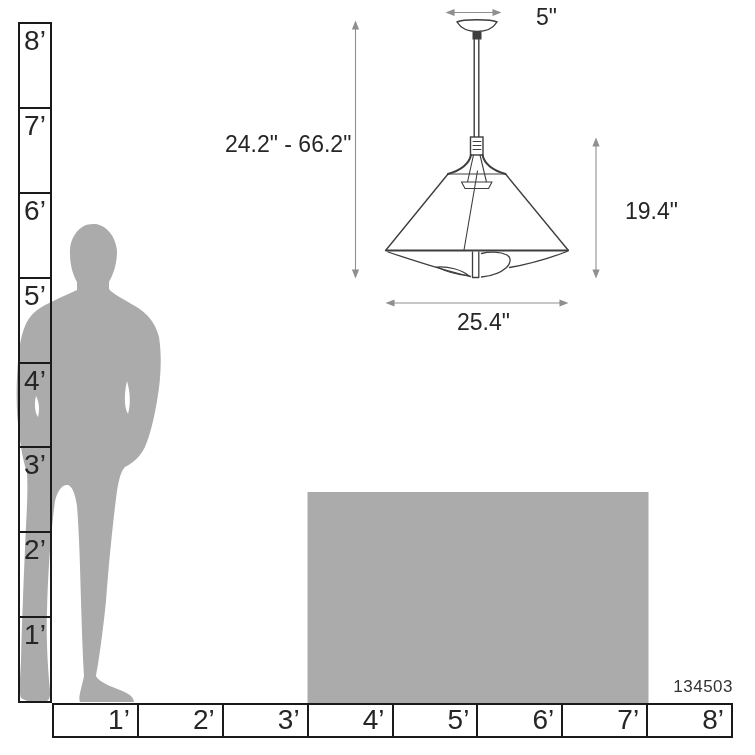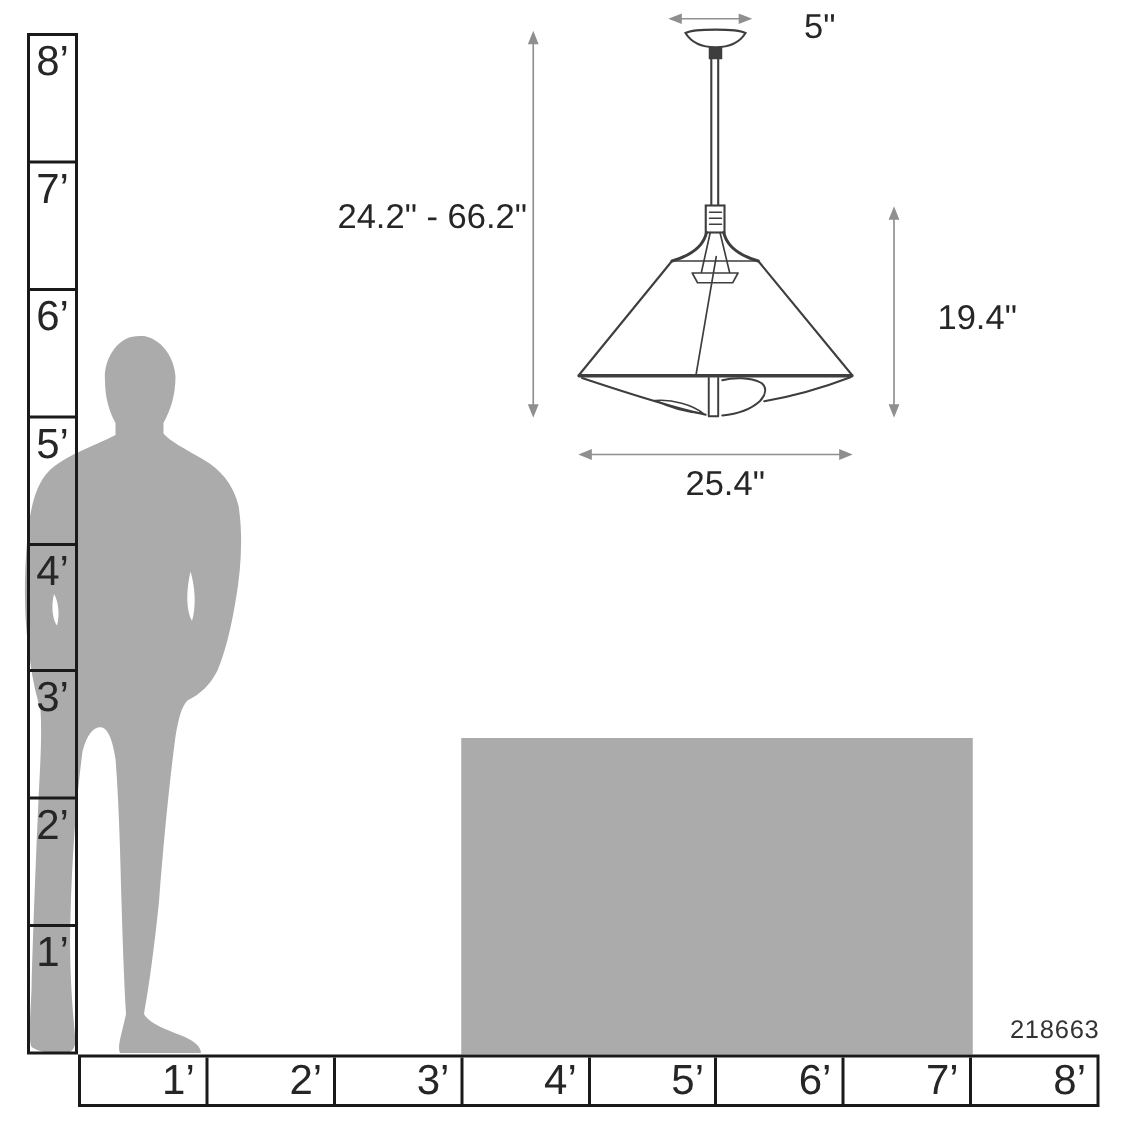--- a/index.html
+++ b/index.html
@@ -173,15 +173,15 @@
     <div class="cell">6’</div>
     <div class="cell">7’</div>
     <div class="cell">8’</div>
   </div>
 
   <div class="dim" style="left:536px;top:4px;">5"</div>
   <div class="dim" style="left:225px;top:131px;">24.2" - 66.2"</div>
   <div class="dim" style="left:625px;top:198px;">19.4"</div>
   <div class="dim" style="left:457px;top:309px;">25.4"</div>
 
-  <div class="product-code">218663</div>
+  <div class="product-code">134503</div>
 
 </div>
 
 </body></html>

